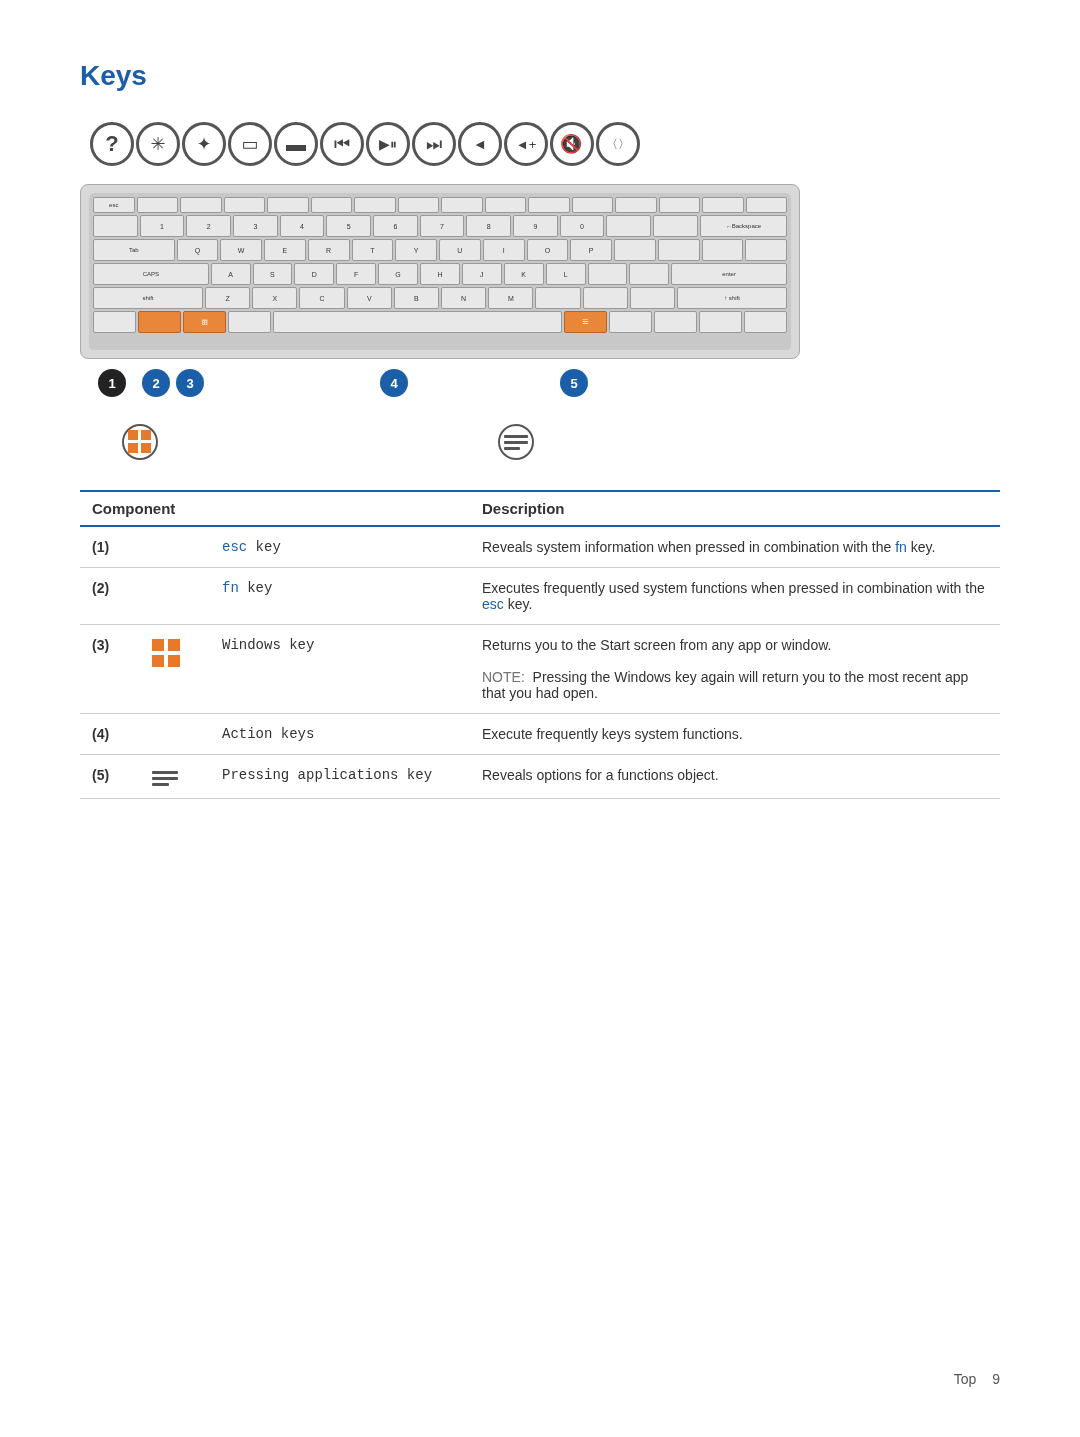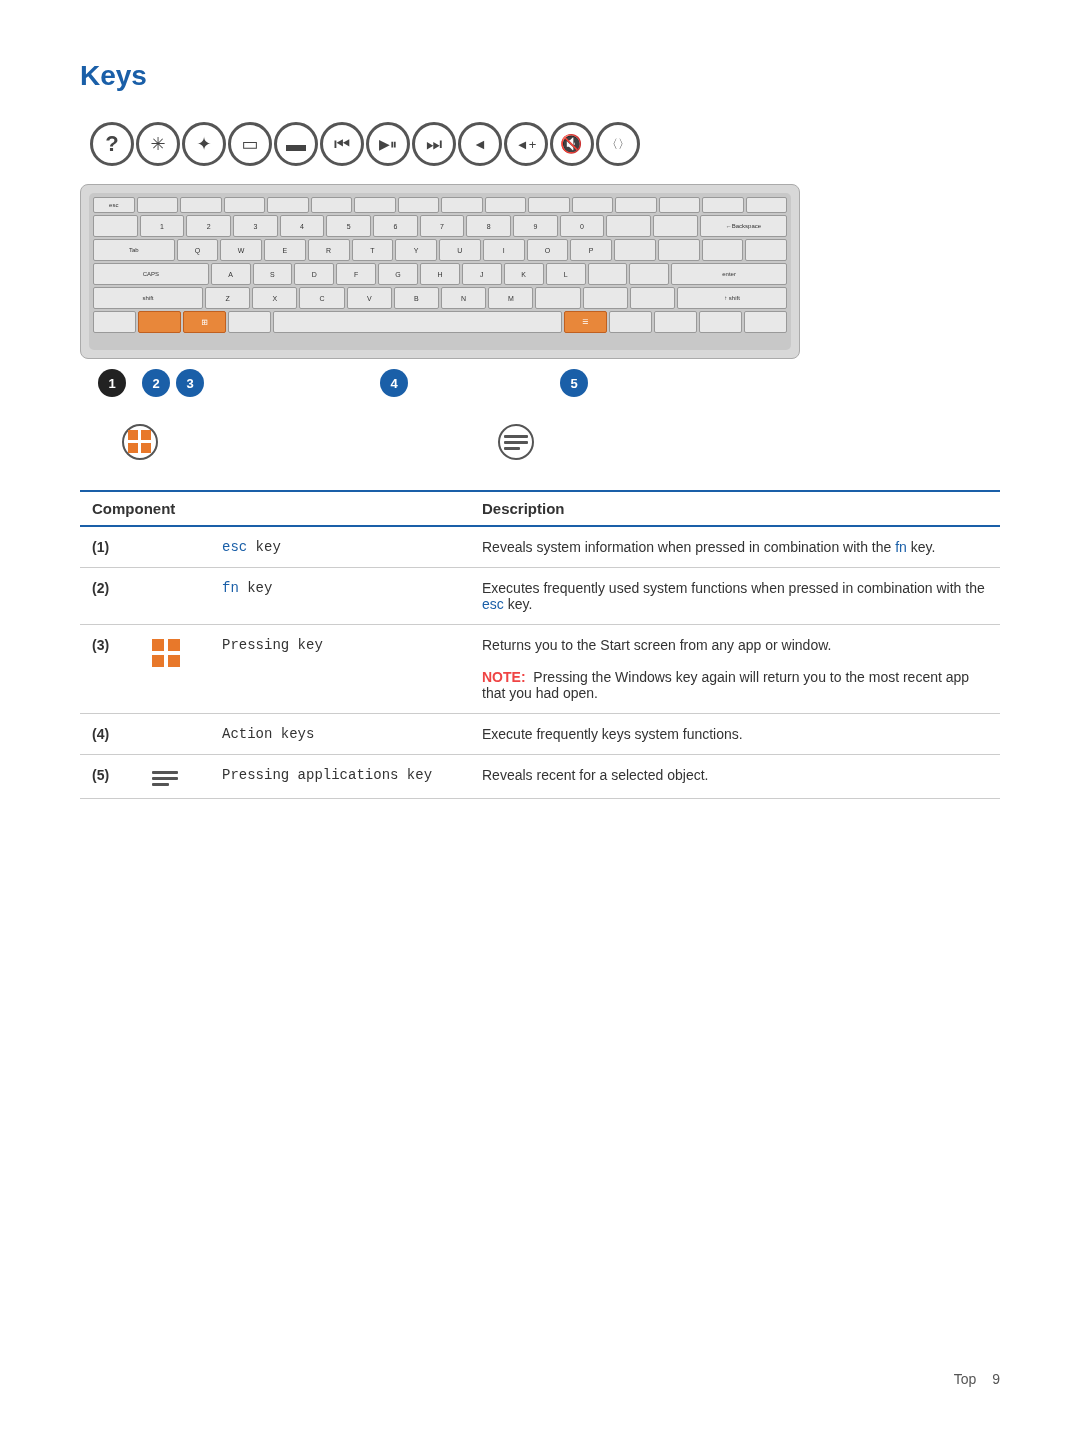--- a/index.html
+++ b/index.html
@@ -107,21 +107,21 @@
     .component-table tbody td {
       padding: 12px 12px;
       vertical-align: top;
       font-size: 14px;
     }
     .col-num { width: 60px; font-weight: bold; margin-top: 44px; }
     .col-icon { width: 70px; }
     .col-name { width: 260px; font-family: Liberation Mono, monospace; }
     .col-desc { }
     .text-blue { color: #1a5fa8; }
-    .note-bold { font-weight: bold; color: #ef4444; }
+    .note-bold { font-weight: normal; color: #737373; }
     .win-icon {
       display: inline-grid;
       grid-template-columns: 1fr 1fr;
       gap: 2px;
       width: 24px;
       height: 24px;
     }
     .win-icon span {
       background: #e8782a;
       display: block;
@@ -387,21 +387,21 @@
     <tr>
       <td class="col-num"><strong>(3)</strong></td>
       <td class="col-icon">
         <div class="win-icon" style="width:28px;height:28px;gap:3px;margin-top:2px;">
           <span style="width:12px;height:12px;background:#e8782a;display:block;"></span>
           <span style="width:12px;height:12px;background:#e8782a;display:block;"></span>
           <span style="width:12px;height:12px;background:#e8782a;display:block;"></span>
           <span style="width:12px;height:12px;background:#e8782a;display:block;"></span>
         </div>
       </td>
-      <td class="col-name">Pressing key</td>
+      <td class="col-name">Windows key</td>
       <td class="col-desc">
         Returns you to the Start screen from any app or window.<br><br>
         <span class="note-bold">NOTE:</span>&nbsp; Pressing the Windows key again will return you to the most recent app that you had open.
       </td>
     </tr>
 
     <tr>
       <td class="col-num"><strong>(4)</strong></td>
       <td class="col-icon"></td>
       <td class="col-name">Action keys</td>
@@ -414,21 +414,21 @@
       <td class="col-num"><strong>(5)</strong></td>
       <td class="col-icon">
         <div class="apps-icon" style="width:26px;margin-top:4px;">
           <span style="width:100%;height:3px;background:#555;border-radius:1px;display:block;"></span>
           <span style="width:100%;height:3px;background:#555;border-radius:1px;display:block;"></span>
           <span style="width:65%;height:3px;background:#555;border-radius:1px;display:block;"></span>
         </div>
       </td>
       <td class="col-name">Pressing applications key</td>
       <td class="col-desc">
-        Reveals recent for a selected object.
+        Reveals options for a functions object.
       </td>
     </tr>
   </tbody>
 </table>
 
 <div class="page-footer">
   <span>Top</span>
   <span>9</span>
 </div>
 

